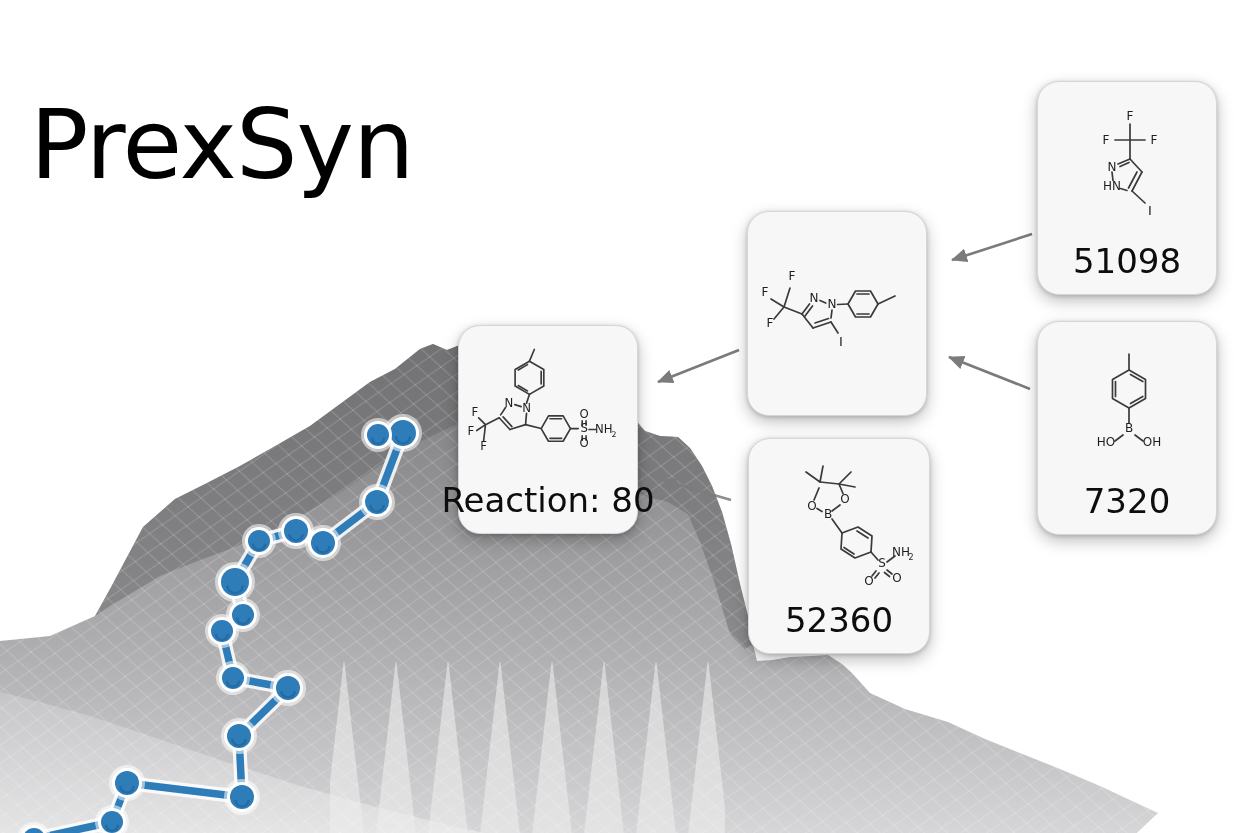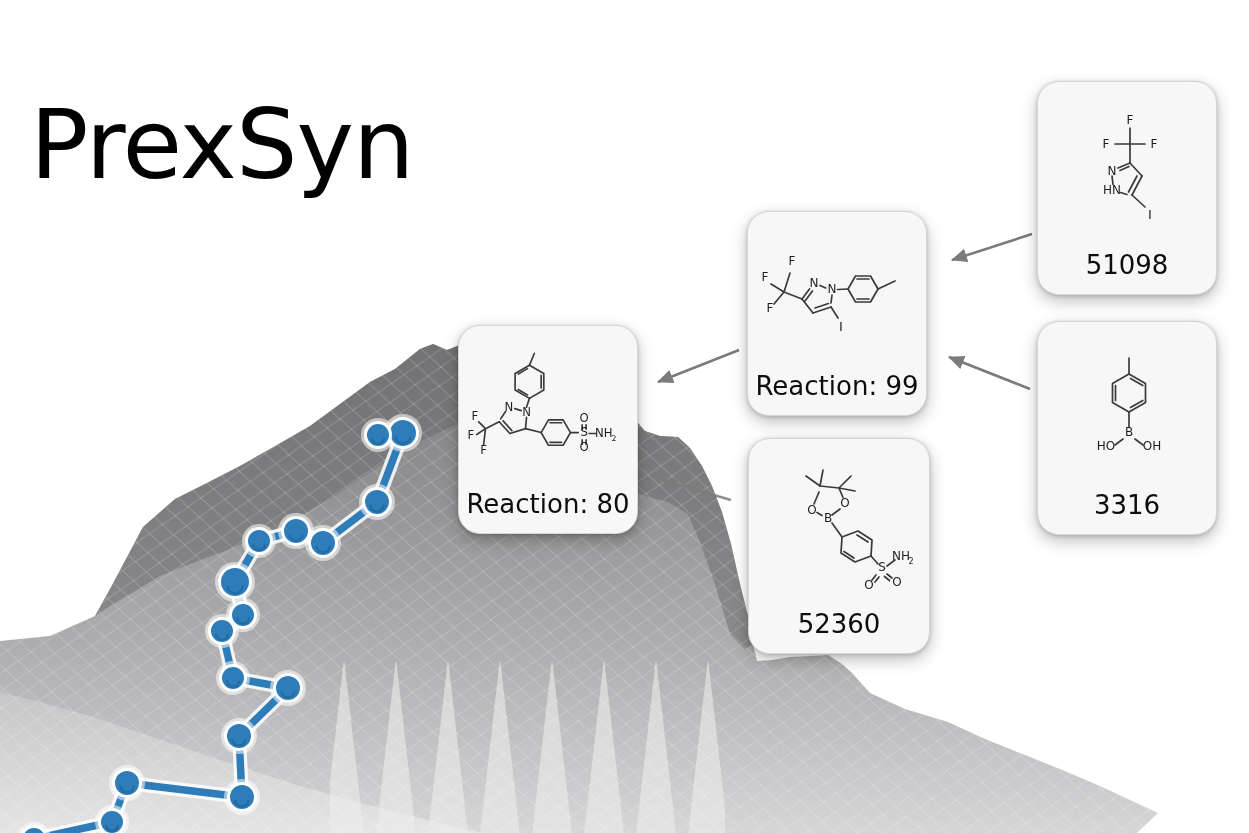--- a/index.html
+++ b/index.html
@@ -5,21 +5,21 @@
   html,body{margin:0;padding:0;background:#ffffff;}
   body{width:1249px;height:833px;overflow:hidden;font-family:"DejaVu Sans","Liberation Sans",sans-serif;}
   .stage{position:relative;width:1249px;height:833px;background:#ffffff;overflow:hidden;margin-top:44px;}
   svg.bg{position:absolute;left:0;top:0;width:1249px;height:833px;}
   .title{position:absolute;left:30px;top:48px;font-size:97px;line-height:1.1;color:#000000;letter-spacing:-1px;}
   .card{position:absolute;background:#f7f7f7;border:1px solid #d6d6d6;border-radius:22px;
         box-shadow:0 6px 16px rgba(0,0,0,.25),0 1px 4px rgba(0,0,0,.18);
         display:flex;flex-direction:column;align-items:center;justify-content:space-between;
         box-sizing:border-box;padding:10px 6px 12px;}
   .mol{flex:1;display:flex;align-items:center;justify-content:center;width:100%;}
-  .card-label{font-size:26px;color:#0d0d0d;line-height:1;padding-bottom:4px;white-space:nowrap;}
+  .card-label{font-size:34px;color:#0d0d0d;line-height:1;padding-bottom:4px;white-space:nowrap;}
   .bond{stroke:#3a3a3a;stroke-width:1.7;fill:none;stroke-linecap:round;stroke-linejoin:round;}
   .atom{font-size:12px;fill:#1e1e1e;text-anchor:middle;stroke:none;font-family:inherit;}
   .atom.small{font-size:8px;}
   .atom.big{font-size:13px;}
 </style>
 </head>
 <body>
 
 <div class="stage">
 
@@ -224,21 +224,20 @@
           <path d="M124,42 L141,34"></path>
         </g>
         <text class="atom" x="38" y="18">F</text>
         <text class="atom" x="11" y="34">F</text>
         <text class="atom" x="16" y="65">F</text>
         <text class="atom" x="60" y="40">N</text>
         <text class="atom" x="78" y="46">N</text>
         <text class="atom big" x="87" y="84">I</text>
       </svg>
     </div>
-    <div class="card-label">Reaction: 99</div>
   </div>
 
   <div class="card" style="left:1037px;top:37px;width:180px;height:214px;">
     <div class="mol">
       <svg width="140" height="122" viewBox="0 0 140 122">
         <g class="bond" stroke="#3a3a3a">
           <path d="M73,33 L73,17 M73,33 L58,33 M73,33 L88,33"></path>
           <path d="M73,33 L73,52"></path>
           <path d="M73,52 L61,57 M72,55.5 L63,59.5"></path>
           <path d="M55,65 L56,73.5"></path>
@@ -266,21 +265,21 @@
           <path d="M72,22 L88.5,31.5 L88.5,50.5 L72,60 L55.5,50.5 L55.5,31.5 Z"></path>
           <path d="M73.5,26.5 L85.8,33.5 M58.5,33.5 L58.5,48.5 M85.8,48.5 L73.5,55.5"></path>
           <path d="M72,60 L72,75"></path>
           <path d="M66,87 L58,93 M78,87 L86,93"></path>
         </g>
         <text class="atom" x="72" y="84">B</text>
         <text class="atom" x="49" y="98">HO</text>
         <text class="atom" x="95" y="98">OH</text>
       </svg>
     </div>
-    <div class="card-label">3316</div>
+    <div class="card-label">7320</div>
   </div>
 
   <div class="card" style="left:748px;top:394px;width:182px;height:216px;">
     <div class="mol">
       <svg width="150" height="142" viewBox="0 0 150 142">
         <g class="bond" stroke="#3a3a3a">
           <path d="M56,27 L42,17 M56,27 L59,11 M75,29 L87,17 M75,29 L91,32"></path>
           <path d="M75,29 L79,38.5 M76,50 L68,56 M58,56.5 L53,53.5 M50,45 L55,33 M56,27 L75,29"></path>
           <path d="M68,64 L78,78"></path>
           <path d="M78,78 L94,72 L108,81 L107,97 L91,103 L77,94 Z"></path>

